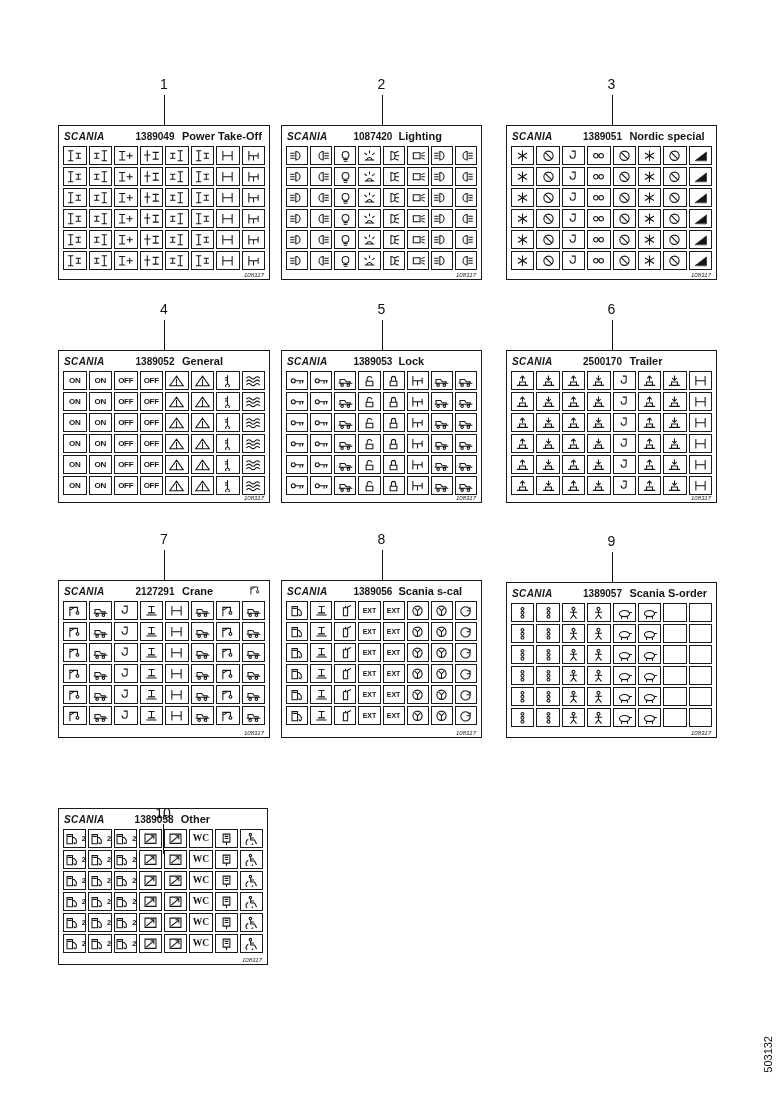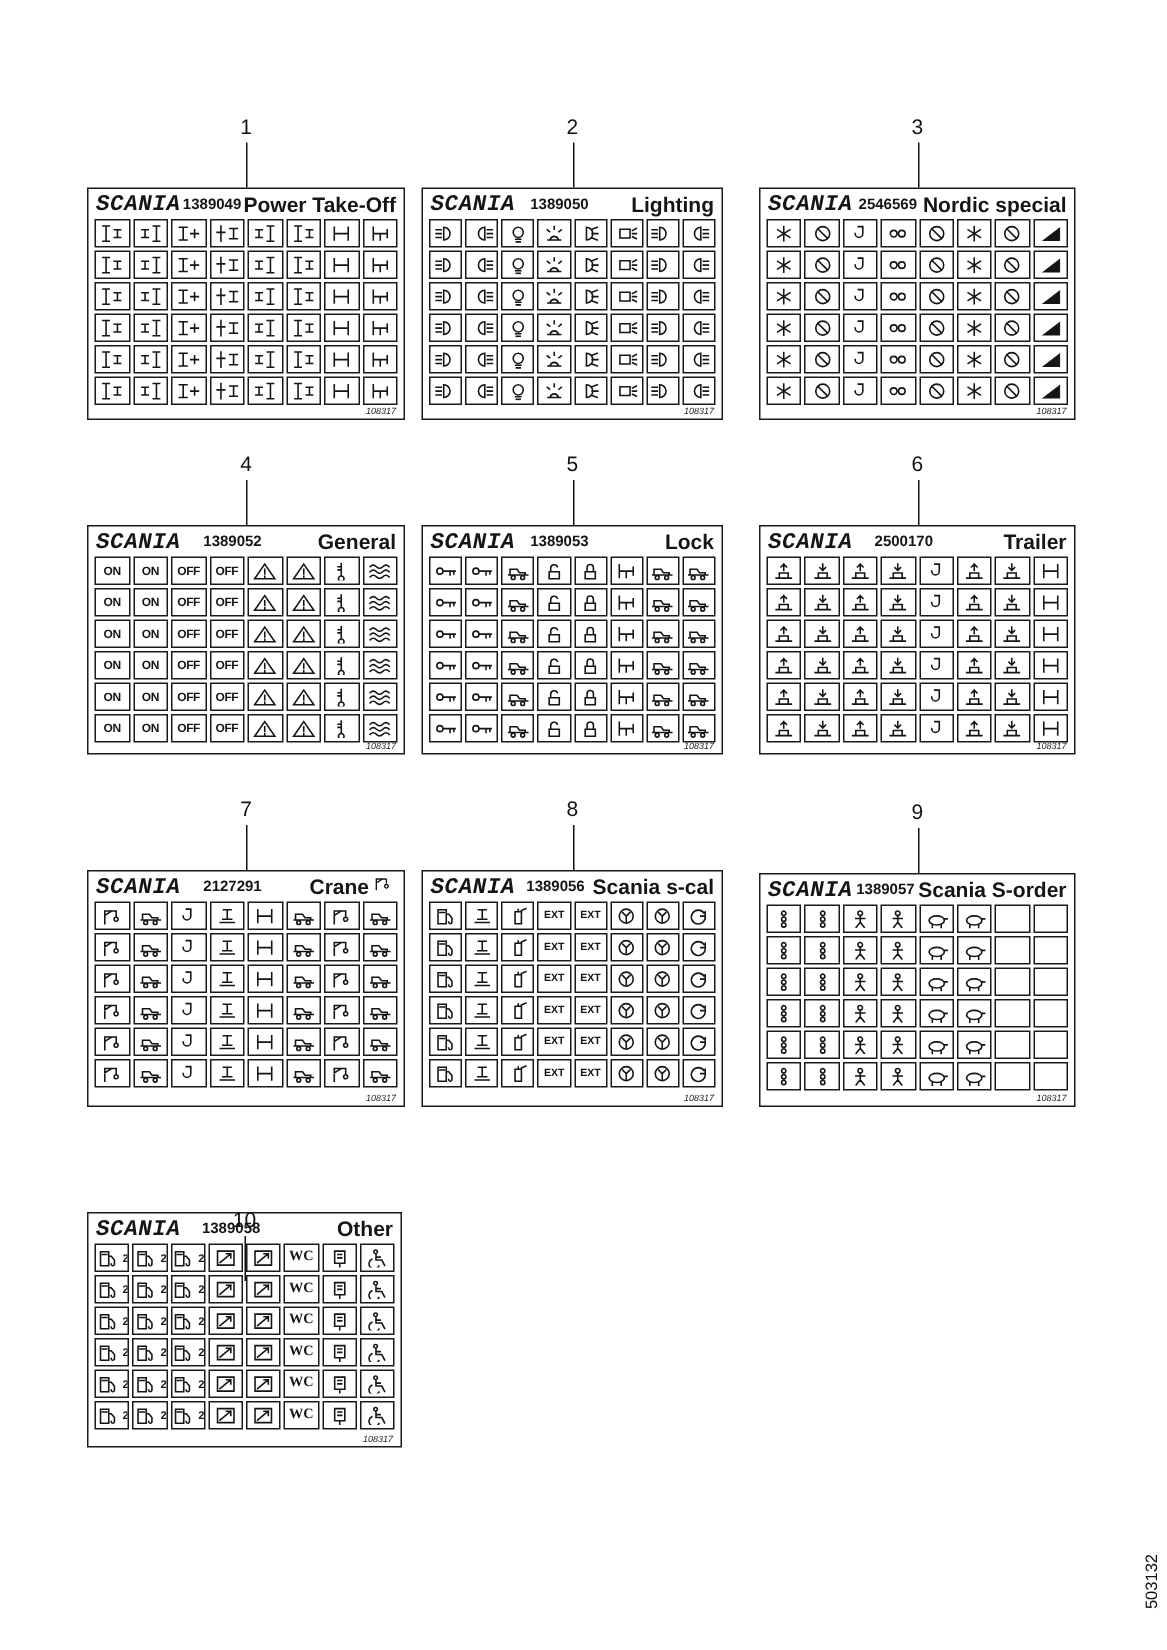--- a/index.html
+++ b/index.html
@@ -1,23 +1,23 @@
 <!DOCTYPE html>
 <html><head>
 <meta charset="utf-8">
 <style>
   html,body{margin:0;padding:0;background:#fff;}
   .page{position:relative;width:778px;height:1100px;background:#fff;overflow:hidden;
         font-family:"Liberation Sans",sans-serif;color:#151515;}
   .panel{position:absolute;background:#fff;border:1.2px solid #1a1a1a;box-sizing:border-box;}
   .p-head{display:flex;align-items:center;height:16px;padding:2px 5px 0 5px;}
-  .logo{font-family:Liberation Mono, monospace;font-weight:bold;font-style:italic;
-        font-size:15px;letter-spacing:.4px;width:32%;white-space:nowrap;}
+  .logo{font-family:Liberation Sans, sans-serif;font-weight:bold;font-style:italic;
+        font-size:10px;letter-spacing:.4px;width:32%;white-space:nowrap;}
   .pnum{font-weight:bold;font-size:10px;width:27%;text-align:center;white-space:nowrap;}
-  .ptitle{font-weight:bold;font-size:14px;flex:1;text-align:right;white-space:nowrap;}
+  .ptitle{font-weight:bold;font-size:11px;flex:1;text-align:left;white-space:nowrap;}
   .hicon svg{width:18px;height:12px;}
   .hicon path{stroke:#151515;stroke-width:1.2;fill:none;}
   .grid{display:grid;gap:2px;padding:2px 4px 9px 4px;}
   .cell{border:1.1px solid #1a1a1a;height:19px;display:flex;align-items:center;
         justify-content:center;gap:1px;background:#fff;box-sizing:border-box;overflow:hidden;}
   .cell svg{width:17px;height:13.5px;flex:none;}
   .cell path{stroke:#151515;stroke-width:1.25;fill:none;stroke-linecap:square;stroke-linejoin:miter;}
   .cell path.fill{fill:#151515;stroke-width:.8;}
   .ctext{font-weight:bold;font-size:8px;letter-spacing:-.3px;line-height:1;}
   .ctext.ext{font-size:7px;letter-spacing:0;}
@@ -286,21 +286,21 @@
         </div>
     <span class="fcode">108317</span>
   </section>
 <div class="callout" style="left: 152px; top: 76px; width: 24px;">
         <div class="pl-num">1</div>
         <div class="tick" style="left: 12px; top: 19px; height: 30px;"></div>
       </div>
   <section class="panel" style="left: 281px; top: 125px; width: 201px; height: 155px;">
     <header class="p-head">
       <span class="logo">SCANIA</span>
-      <span class="pnum">1389050</span>
+      <span class="pnum">1087420</span>
       <span class="ptitle">Lighting</span>
 
     </header>
     <div class="grid" style="grid-template-columns: repeat(8, 1fr);">
           <div class="cell">
             <svg viewBox="0 0 20 16" aria-hidden="true">
               <path d="M8 3a5 5 0 0 1 0 10zM2 5h4M2 8h4M2 11h4"></path>
             </svg>
           </div>
           <div class="cell">
@@ -541,21 +541,21 @@
         </div>
     <span class="fcode">108317</span>
   </section>
 <div class="callout" style="left: 369.5px; top: 76px; width: 24px;">
         <div class="pl-num">2</div>
         <div class="tick" style="left: 12px; top: 19px; height: 30px;"></div>
       </div>
   <section class="panel" style="left: 506px; top: 125px; width: 211px; height: 155px;">
     <header class="p-head">
       <span class="logo">SCANIA</span>
-      <span class="pnum">2546569</span>
+      <span class="pnum">1389051</span>
       <span class="ptitle">Nordic special</span>
 
     </header>
     <div class="grid" style="grid-template-columns: repeat(8, 1fr);">
           <div class="cell">
             <svg viewBox="0 0 20 16" aria-hidden="true">
               <path d="M10 2.5v11M5.2 5l9.6 6M14.8 5L5.2 11"></path>
             </svg>
           </div>
           <div class="cell">

